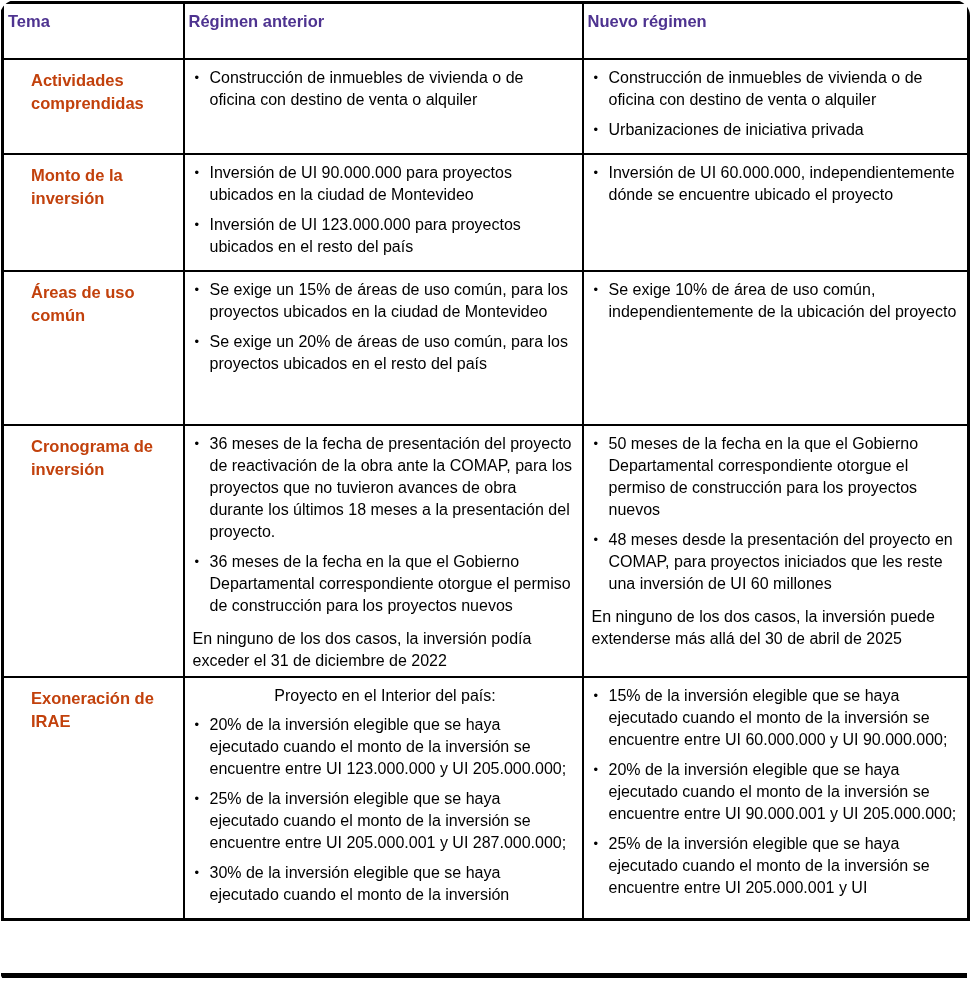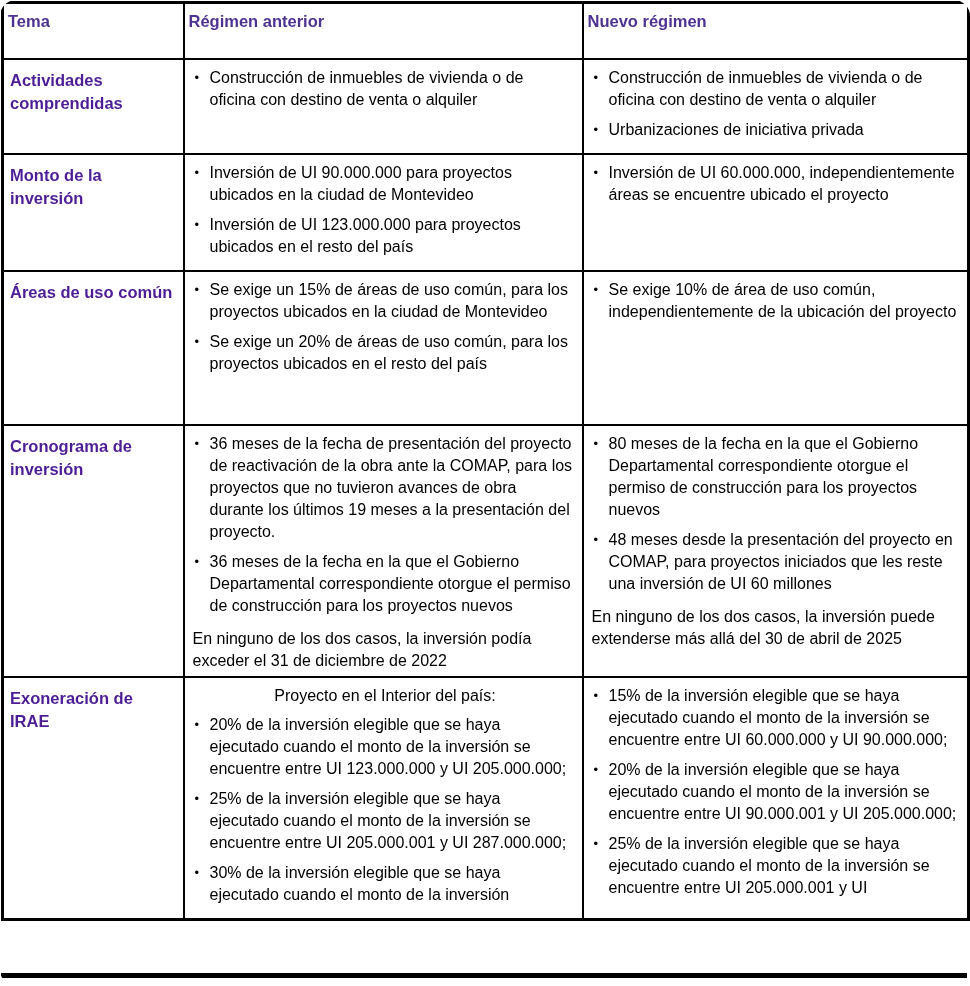--- a/index.html
+++ b/index.html
@@ -38,22 +38,22 @@
     font-weight: bold;
     font-size: 16.5px;
     color: #4E3390;
     padding: 8px 4px;
     height: 38px;
   }
   td.tema {
     font-weight: bold;
     font-size: 16.5px;
     line-height: 23px;
-    color: #4c1d95;
-    padding: 9px 6px 4px 6px;
+    color: #c2410c;
+    padding: 9px 6px 4px 27px;
   }
   td.cell {
     font-size: 16px;
     line-height: 22px;
     padding: 7px 9px 4px 8px;
   }
   .intro { padding-left: 5px; margin-bottom: 7px; text-align: center; }
   .bullet { display: flex; margin-bottom: 8px; }
   .bullet .dot {
     flex: 0 0 15px;
@@ -136,21 +136,21 @@
               <span class="btxt">Inversión de UI 90.000.000 para proyectos ubicados en la ciudad de Montevideo</span>
             </div>
             <div class="bullet">
               <span class="dot">•</span>
               <span class="btxt">Inversión de UI 123.000.000 para proyectos ubicados en el resto del país</span>
             </div>
           </td>
       <td class="cell">
             <div class="bullet">
               <span class="dot">•</span>
-              <span class="btxt">Inversión de UI 60.000.000, independientemente áreas se encuentre ubicado el proyecto</span>
+              <span class="btxt">Inversión de UI 60.000.000, independientemente dónde se encuentre ubicado el proyecto</span>
             </div>
           </td>
     </tr>
     <tr class="r4">
       <td class="tema">Áreas de uso común</td>
       <td class="cell">
             <div class="bullet">
               <span class="dot">•</span>
               <span class="btxt">Se exige un 15% de áreas de uso común, para los proyectos ubicados en la ciudad de Montevideo</span>
             </div>
@@ -164,32 +164,32 @@
               <span class="dot">•</span>
               <span class="btxt">Se exige 10% de área de uso común, independientemente de la ubicación del proyecto</span>
             </div>
           </td>
     </tr>
     <tr class="r5">
       <td class="tema">Cronograma de inversión</td>
       <td class="cell">
             <div class="bullet">
               <span class="dot">•</span>
-              <span class="btxt">36 meses de la fecha de presentación del proyecto de reactivación de la obra ante la COMAP, para los proyectos que no tuvieron avances de obra durante los últimos 19 meses a la presentación del proyecto.</span>
+              <span class="btxt">36 meses de la fecha de presentación del proyecto de reactivación de la obra ante la COMAP, para los proyectos que no tuvieron avances de obra durante los últimos 18 meses a la presentación del proyecto.</span>
             </div>
             <div class="bullet">
               <span class="dot">•</span>
               <span class="btxt">36 meses de la fecha en la que el Gobierno Departamental correspondiente otorgue el permiso de construcción para los proyectos nuevos</span>
             </div>
             <div class="cfooter">En ninguno de los dos casos, la inversión podía exceder el 31 de diciembre de 2022</div>
           </td>
       <td class="cell">
             <div class="bullet">
               <span class="dot">•</span>
-              <span class="btxt">80 meses de la fecha en la que el Gobierno Departamental correspondiente otorgue el permiso de construcción para los proyectos nuevos</span>
+              <span class="btxt">50 meses de la fecha en la que el Gobierno Departamental correspondiente otorgue el permiso de construcción para los proyectos nuevos</span>
             </div>
             <div class="bullet">
               <span class="dot">•</span>
               <span class="btxt">48 meses desde la presentación del proyecto en COMAP, para proyectos iniciados que les reste una inversión de UI 60 millones</span>
             </div>
             <div class="cfooter">En ninguno de los dos casos, la inversión puede extenderse más allá del 30 de abril de 2025</div>
           </td>
     </tr>
     <tr class="r6">
       <td class="tema">Exoneración de IRAE</td>

